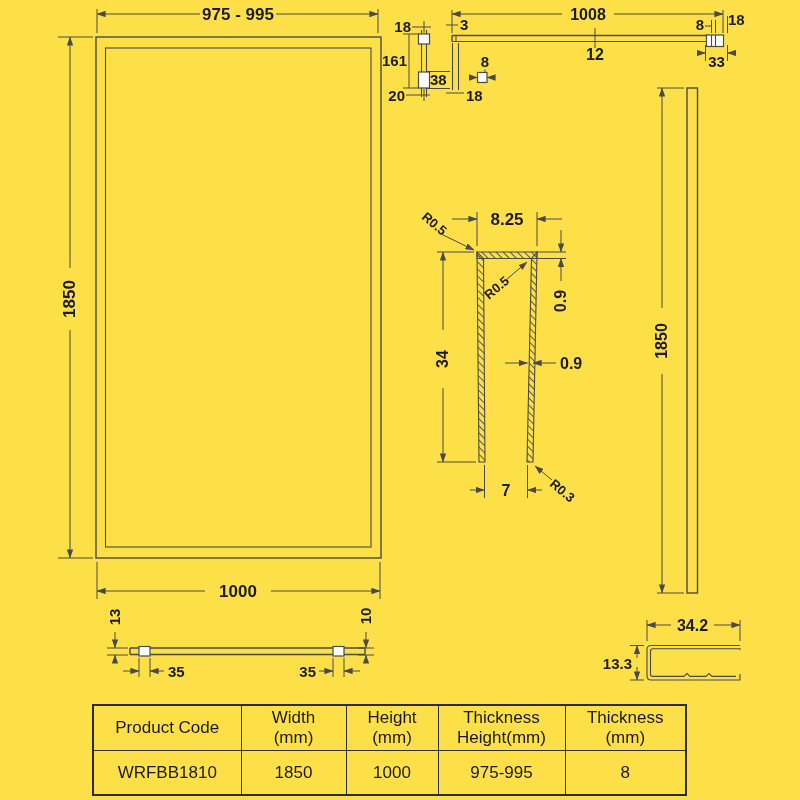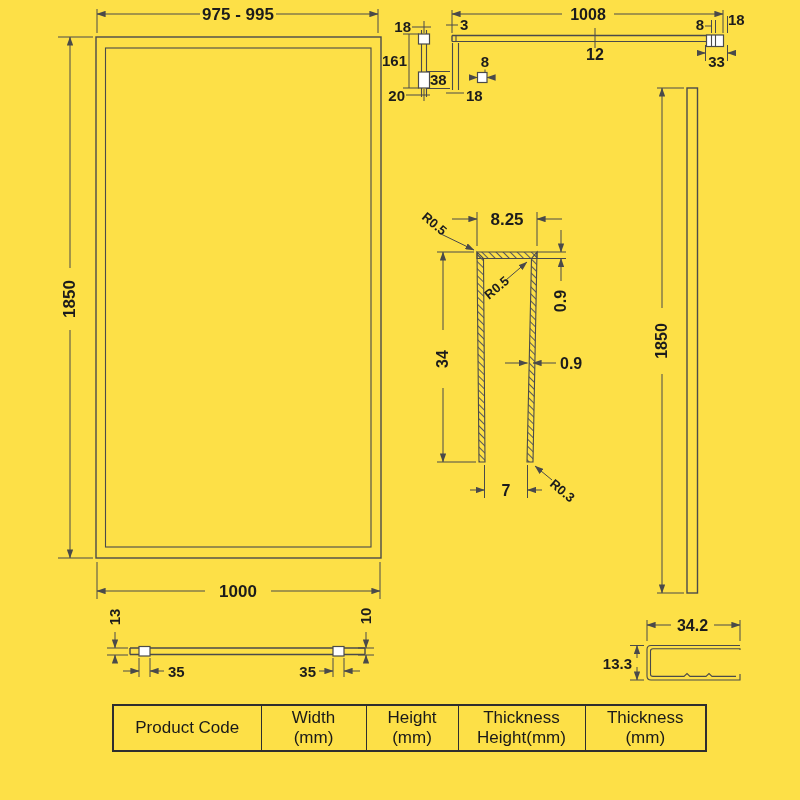--- a/index.html
+++ b/index.html
@@ -5,21 +5,21 @@
   html,body{margin:0;padding:0;background:#ffffff;}
   #stage{position:relative;width:800px;height:800px;background:#fde047;overflow:hidden;
          font-family:"Liberation Sans",sans-serif;}
   svg text{font-family:"Liberation Sans",sans-serif;font-weight:600;fill:#1c1c1c;}
   .t17{font-size:17px}.t16{font-size:16px}.t15{font-size:15px}.t13{font-size:13px}
   .g{stroke:#4a4a4a;stroke-width:1.4;fill:none;stroke-linecap:butt}
   .gt{stroke:#4a4a4a;stroke-width:1.1;fill:none}
   .d{stroke:#4a4a4a;stroke-width:1;fill:none}
   .blk{fill:#ffffff;stroke:#4a4a4a;stroke-width:1.2}
   .hat{fill:url(#hatch);stroke:#4a4a4a;stroke-width:1.1}
-  .spec{position:absolute;left:112px;top:704px;border-collapse:collapse;table-layout:fixed;
+  .spec{position:absolute;left:92px;top:704px;border-collapse:collapse;table-layout:fixed;
         border:2.4px solid #2e2e2e;}
   .spec td{border:1.6px solid #2e2e2e;text-align:center;vertical-align:middle;
            font-size:17px;font-weight:500;color:#1a1a1a;padding:0;line-height:1.15;}
   .spec .hrow td{height:44px}
   .spec .drow td{height:43px}
   .hl{display:block}
   .hl:empty{display:none}
 </style>
 </head>
 <body>
@@ -250,15 +250,22 @@
       </td>
       <td>
         <span class="hl">Thickness</span>
         <span class="hl">Height(mm)</span>
       </td>
       <td>
         <span class="hl">Thickness</span>
         <span class="hl">(mm)</span>
       </td>
     </tr>
+    <tr class="drow">
+      <td>WRFBB1810</td>
+      <td>1850</td>
+      <td>1000</td>
+      <td>975-995</td>
+      <td>8</td>
+    </tr>
   </tbody>
 </table>
 </div>
 
 </body></html>

